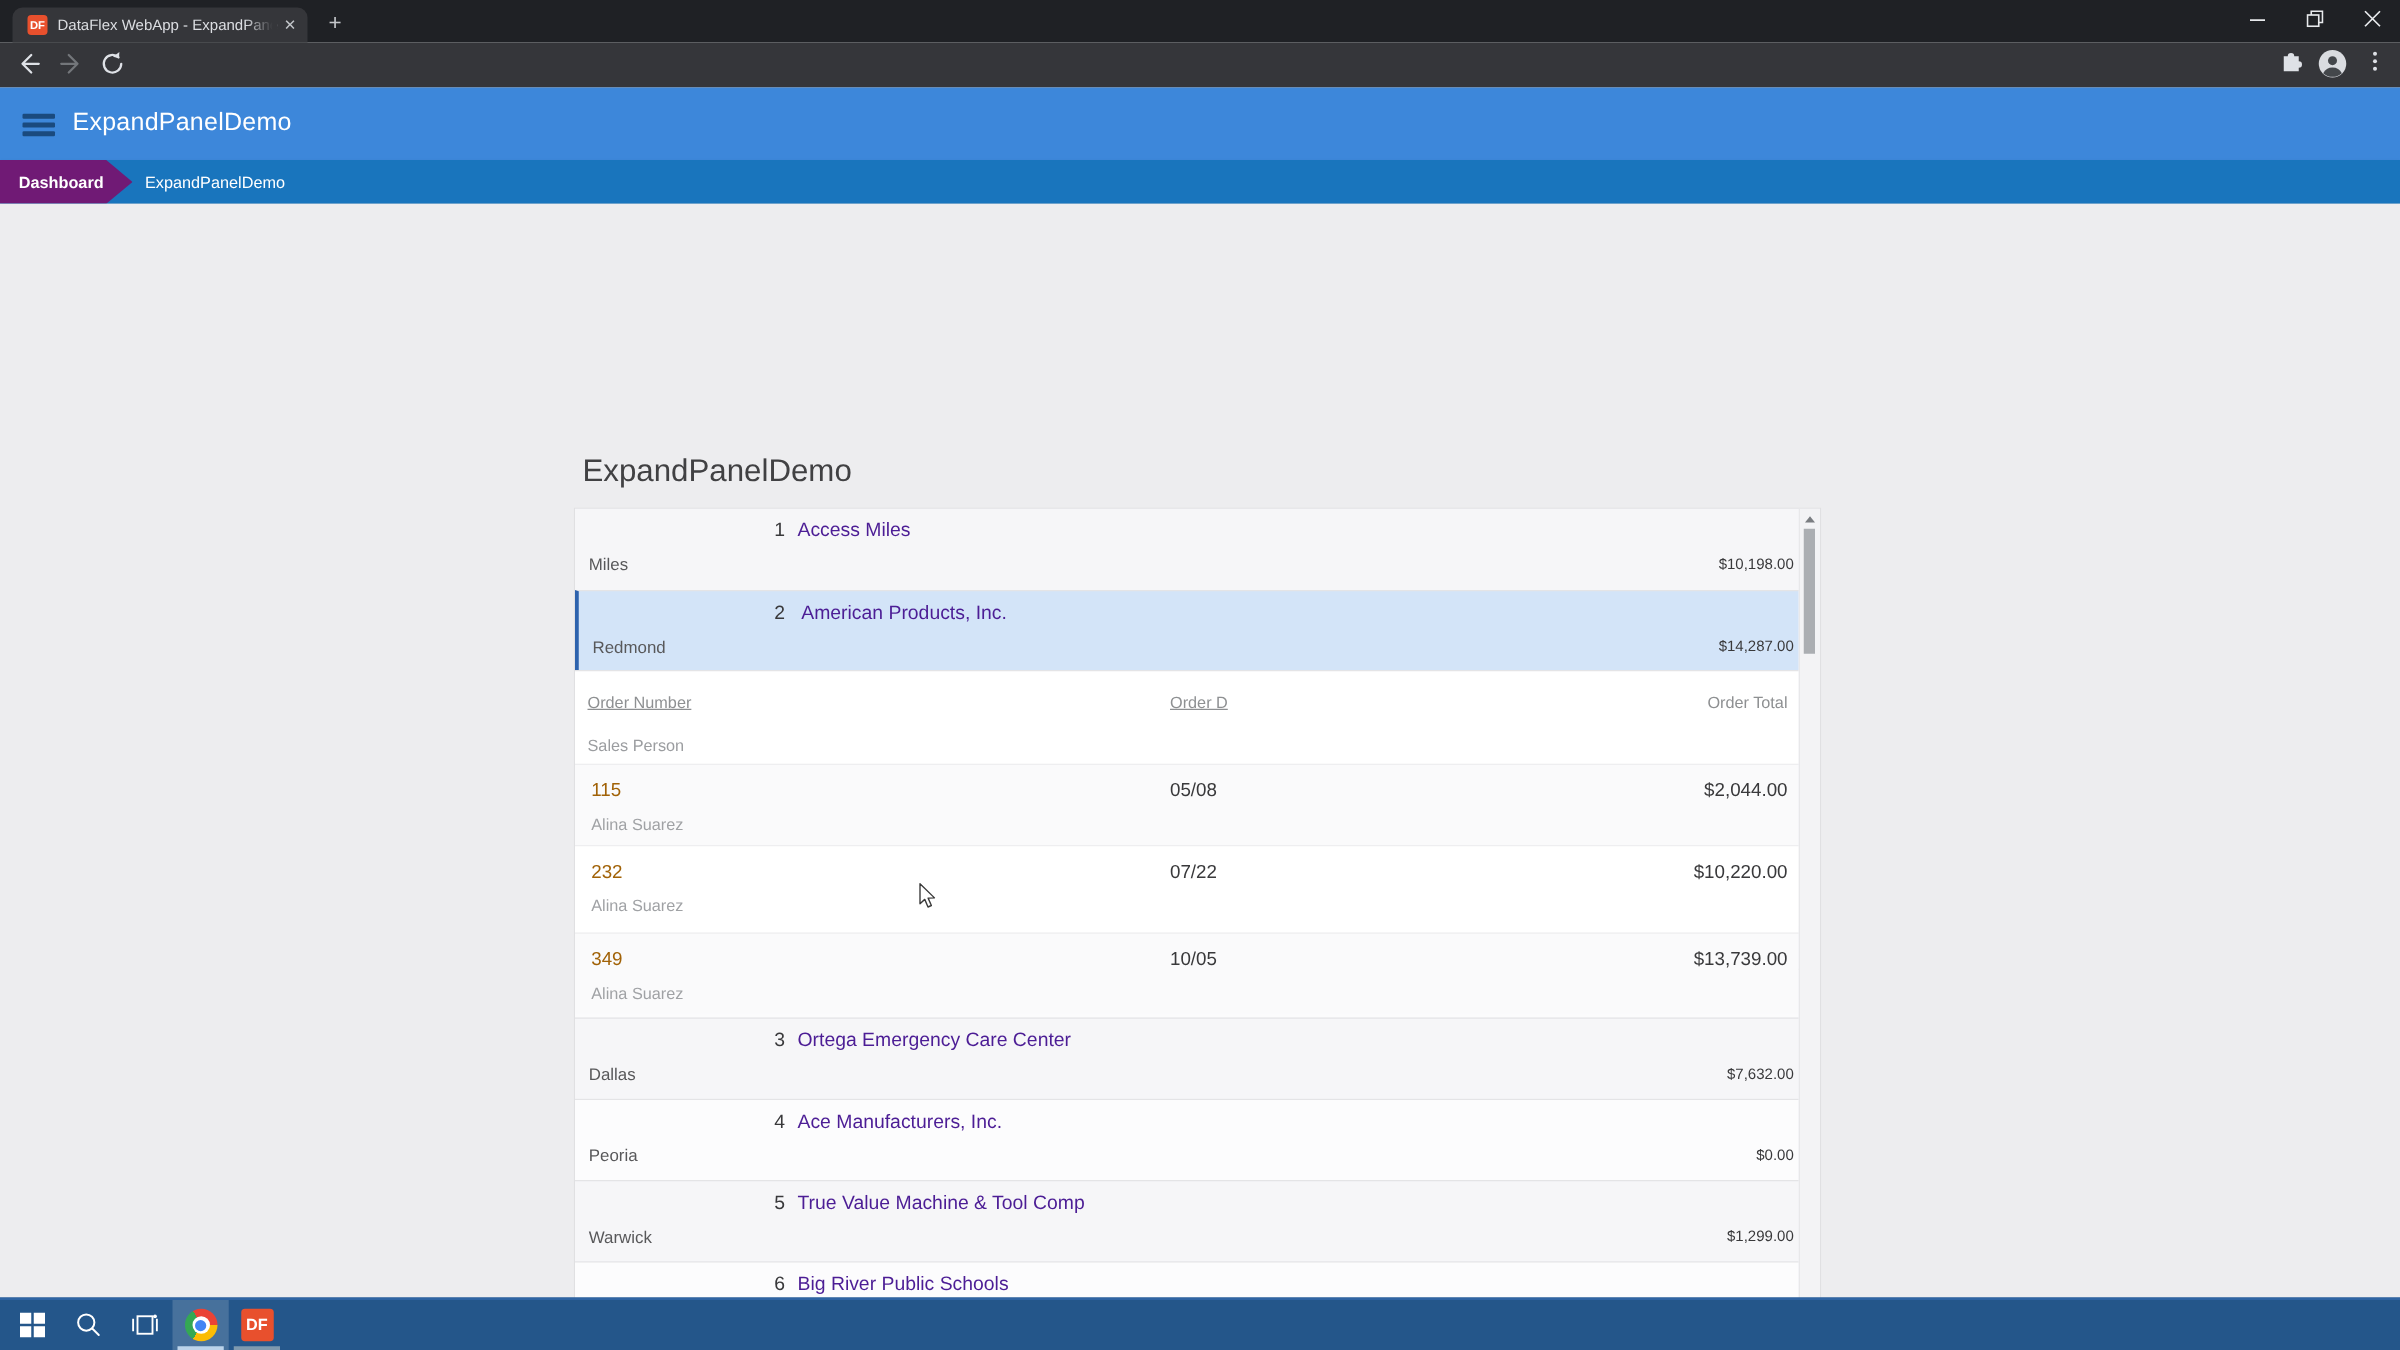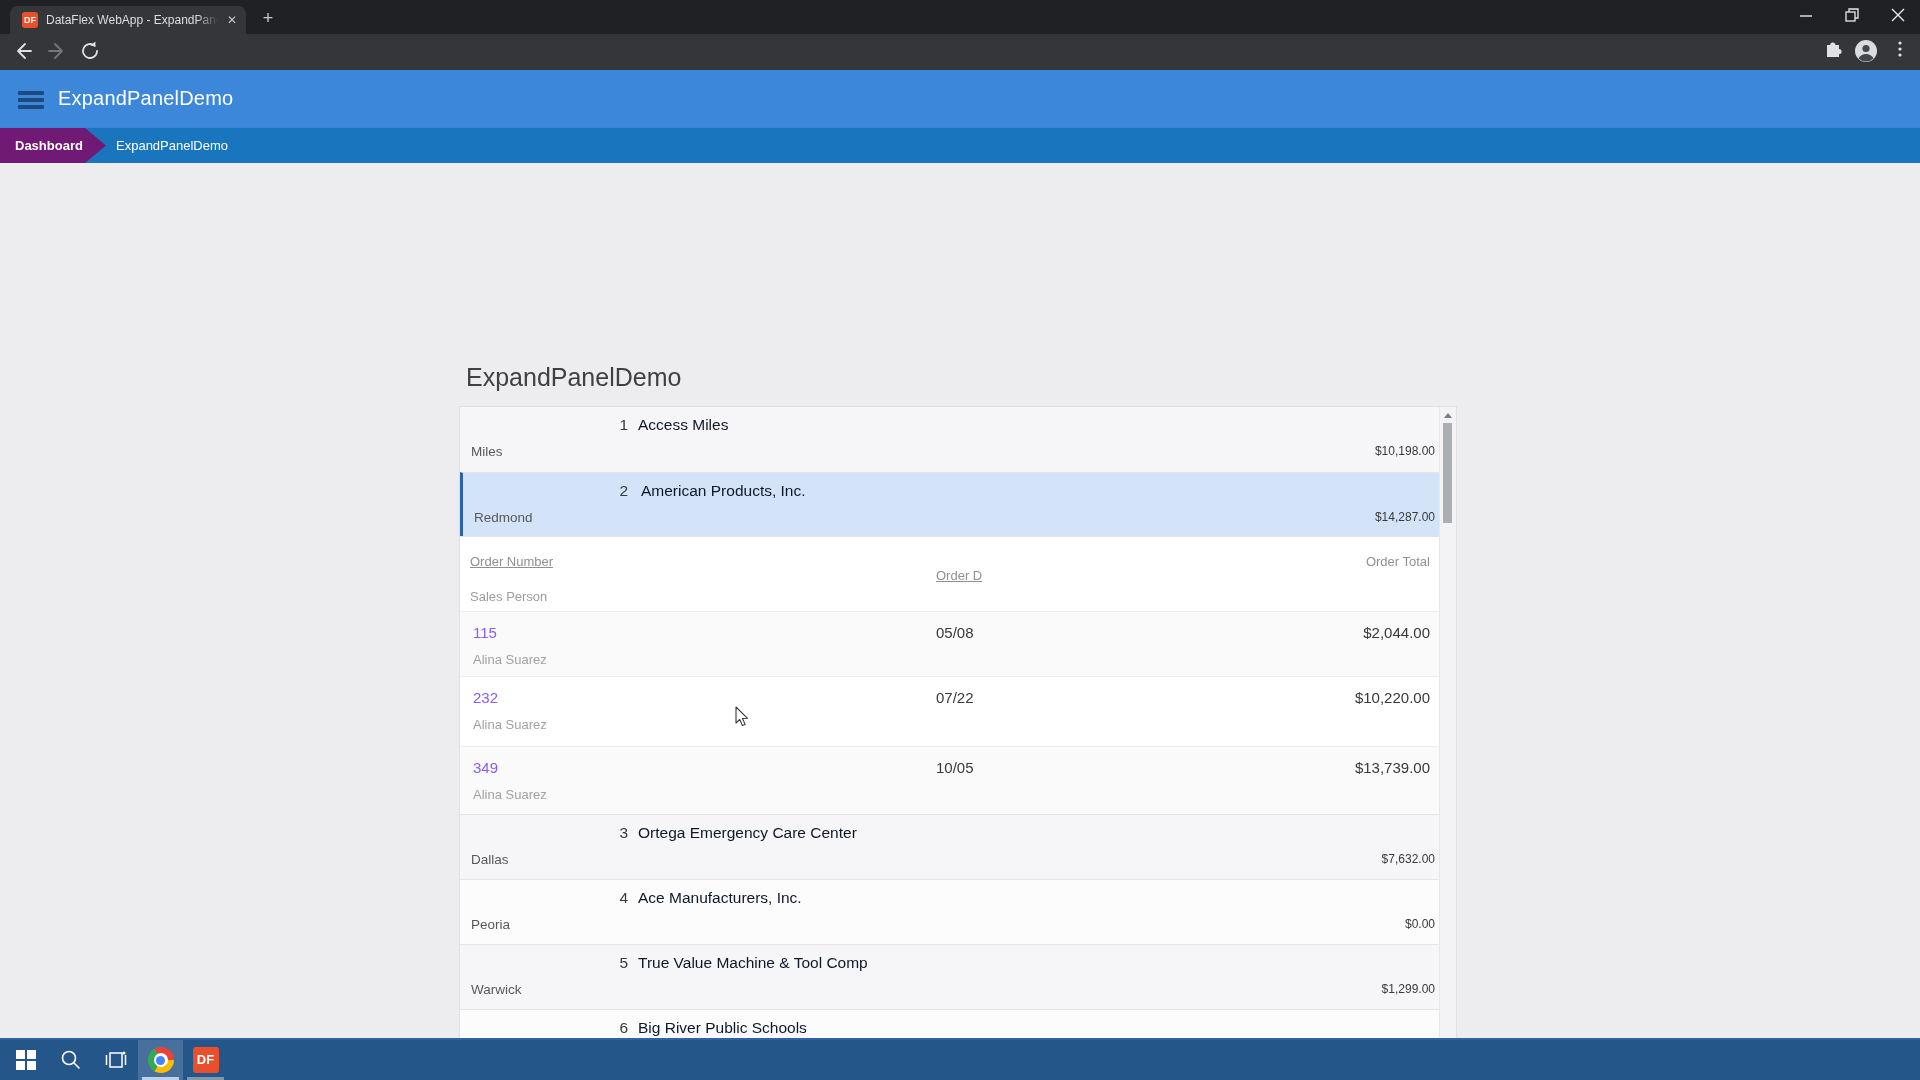--- a/index.html
+++ b/index.html
@@ -53,32 +53,32 @@
   #page-title { position:absolute; left:466px; top:200px; font-size:25px; color:#414143; }
 
   #panel { position:absolute; left:459px; top:243px; width:998px; height:769px; background:#FBFBFC;
            border:1px solid #E0E0E2; overflow:hidden; }
 
   .crow { position:absolute; left:0; width:979px; height:65px; border-top:1px solid #E4E4E6; background:#FCFCFD; }
   .crow.alt { background:#F6F6F8; }
   .crow.first { border-top:none; }
   .crow.selected { background:#D3E4F8; border-left:3px solid #2D62AD; border-top-color:#E4E4E6; }
   .c-num  { position:absolute; left:0; width:168px; top:9px; text-align:right; font-size:15.5px; color:#39393B; }
-  .c-name { position:absolute; left:178px; top:9px; font-size:15.5px; color:#0f172a; }
+  .c-name { position:absolute; left:178px; top:9px; font-size:15.5px; color:#4c1d95; }
   .c-city { position:absolute; left:11px; top:37px; font-size:13.5px; color:#58585A; }
   .c-total{ position:absolute; right:4px; top:37px; font-size:12px; color:#39393B; }
   .selected .c-num { left:-3px; }
 
   #expanded { position:absolute; left:0; top:129px; width:979px; height:240px; background:#FFFFFF;
               border-top:1px solid #E4E4E6; border-bottom:1px solid #D8D8DA; }
   .oh { position:absolute; font-size:13px; color:#8E9092; }
   .oh.sortable { text-decoration:underline; }
   .orow { position:absolute; left:0; width:979px; height:65px; border-top:1px solid #EEEEF0; background:#FFFFFF; }
   .orow.alt { background:#FAFAFB; }
-  .o-num   { position:absolute; left:13px; top:12px; font-size:15px; color:#8b5cf6;text-align:center; }
+  .o-num   { position:absolute; left:13px; top:12px; font-size:15px; color:#a16207;text-align:center; }
   .o-date  { position:absolute; left:476px; top:12px; font-size:15px; color:#39393B; }
   .o-total { position:absolute; right:9px; top:12px; font-size:15px; color:#39393B; }
   .o-sales { position:absolute; left:13px; top:40px; font-size:13px; color:#A0A2A5; }
 
   #vscroll { position:absolute; right:0; top:0; width:17px; height:767px; background:#F3F3F5; border-left:1px solid #E8E8EA; }
   #vs-up   { position:absolute; left:4px; top:6px; width:0; height:0;
              border-left:4px solid transparent; border-right:4px solid transparent; border-bottom:5px solid #7A7D81; }
   #vs-thumb{ position:absolute; left:3px; top:16px; width:9px; height:100px; background:#ABAEB2; }
 
   
@@ -200,21 +200,21 @@
 
     <div class="crow selected" style="top:65px; height:64px;">
       <div class="c-num">2</div>
       <div class="c-name">American Products, Inc.</div>
       <div class="c-city">Redmond</div>
       <div class="c-total">$14,287.00</div>
     </div>
 
     <div id="expanded">
       <div class="oh sortable" style="left:10px; top:17px;">Order Number</div>
-      <div class="oh sortable" style="left:476px; top:17px;margin-top:14px;">Order D</div>
+      <div class="oh sortable" style="left:476px; top:17px;">Order D</div>
       <div class="oh" style="right:9px; top:17px;">Order Total</div>
       <div class="oh" style="left:10px; top:52px; color:#9B9DA0;">Sales Person</div>
 
       <div class="orow alt" style="top:74px;">
         <div class="o-num">115</div>
         <div class="o-date">05/08</div>
         <div class="o-total">$2,044.00</div>
         <div class="o-sales">Alina Suarez</div>
       </div>
       <div class="orow" style="top:139px;">

